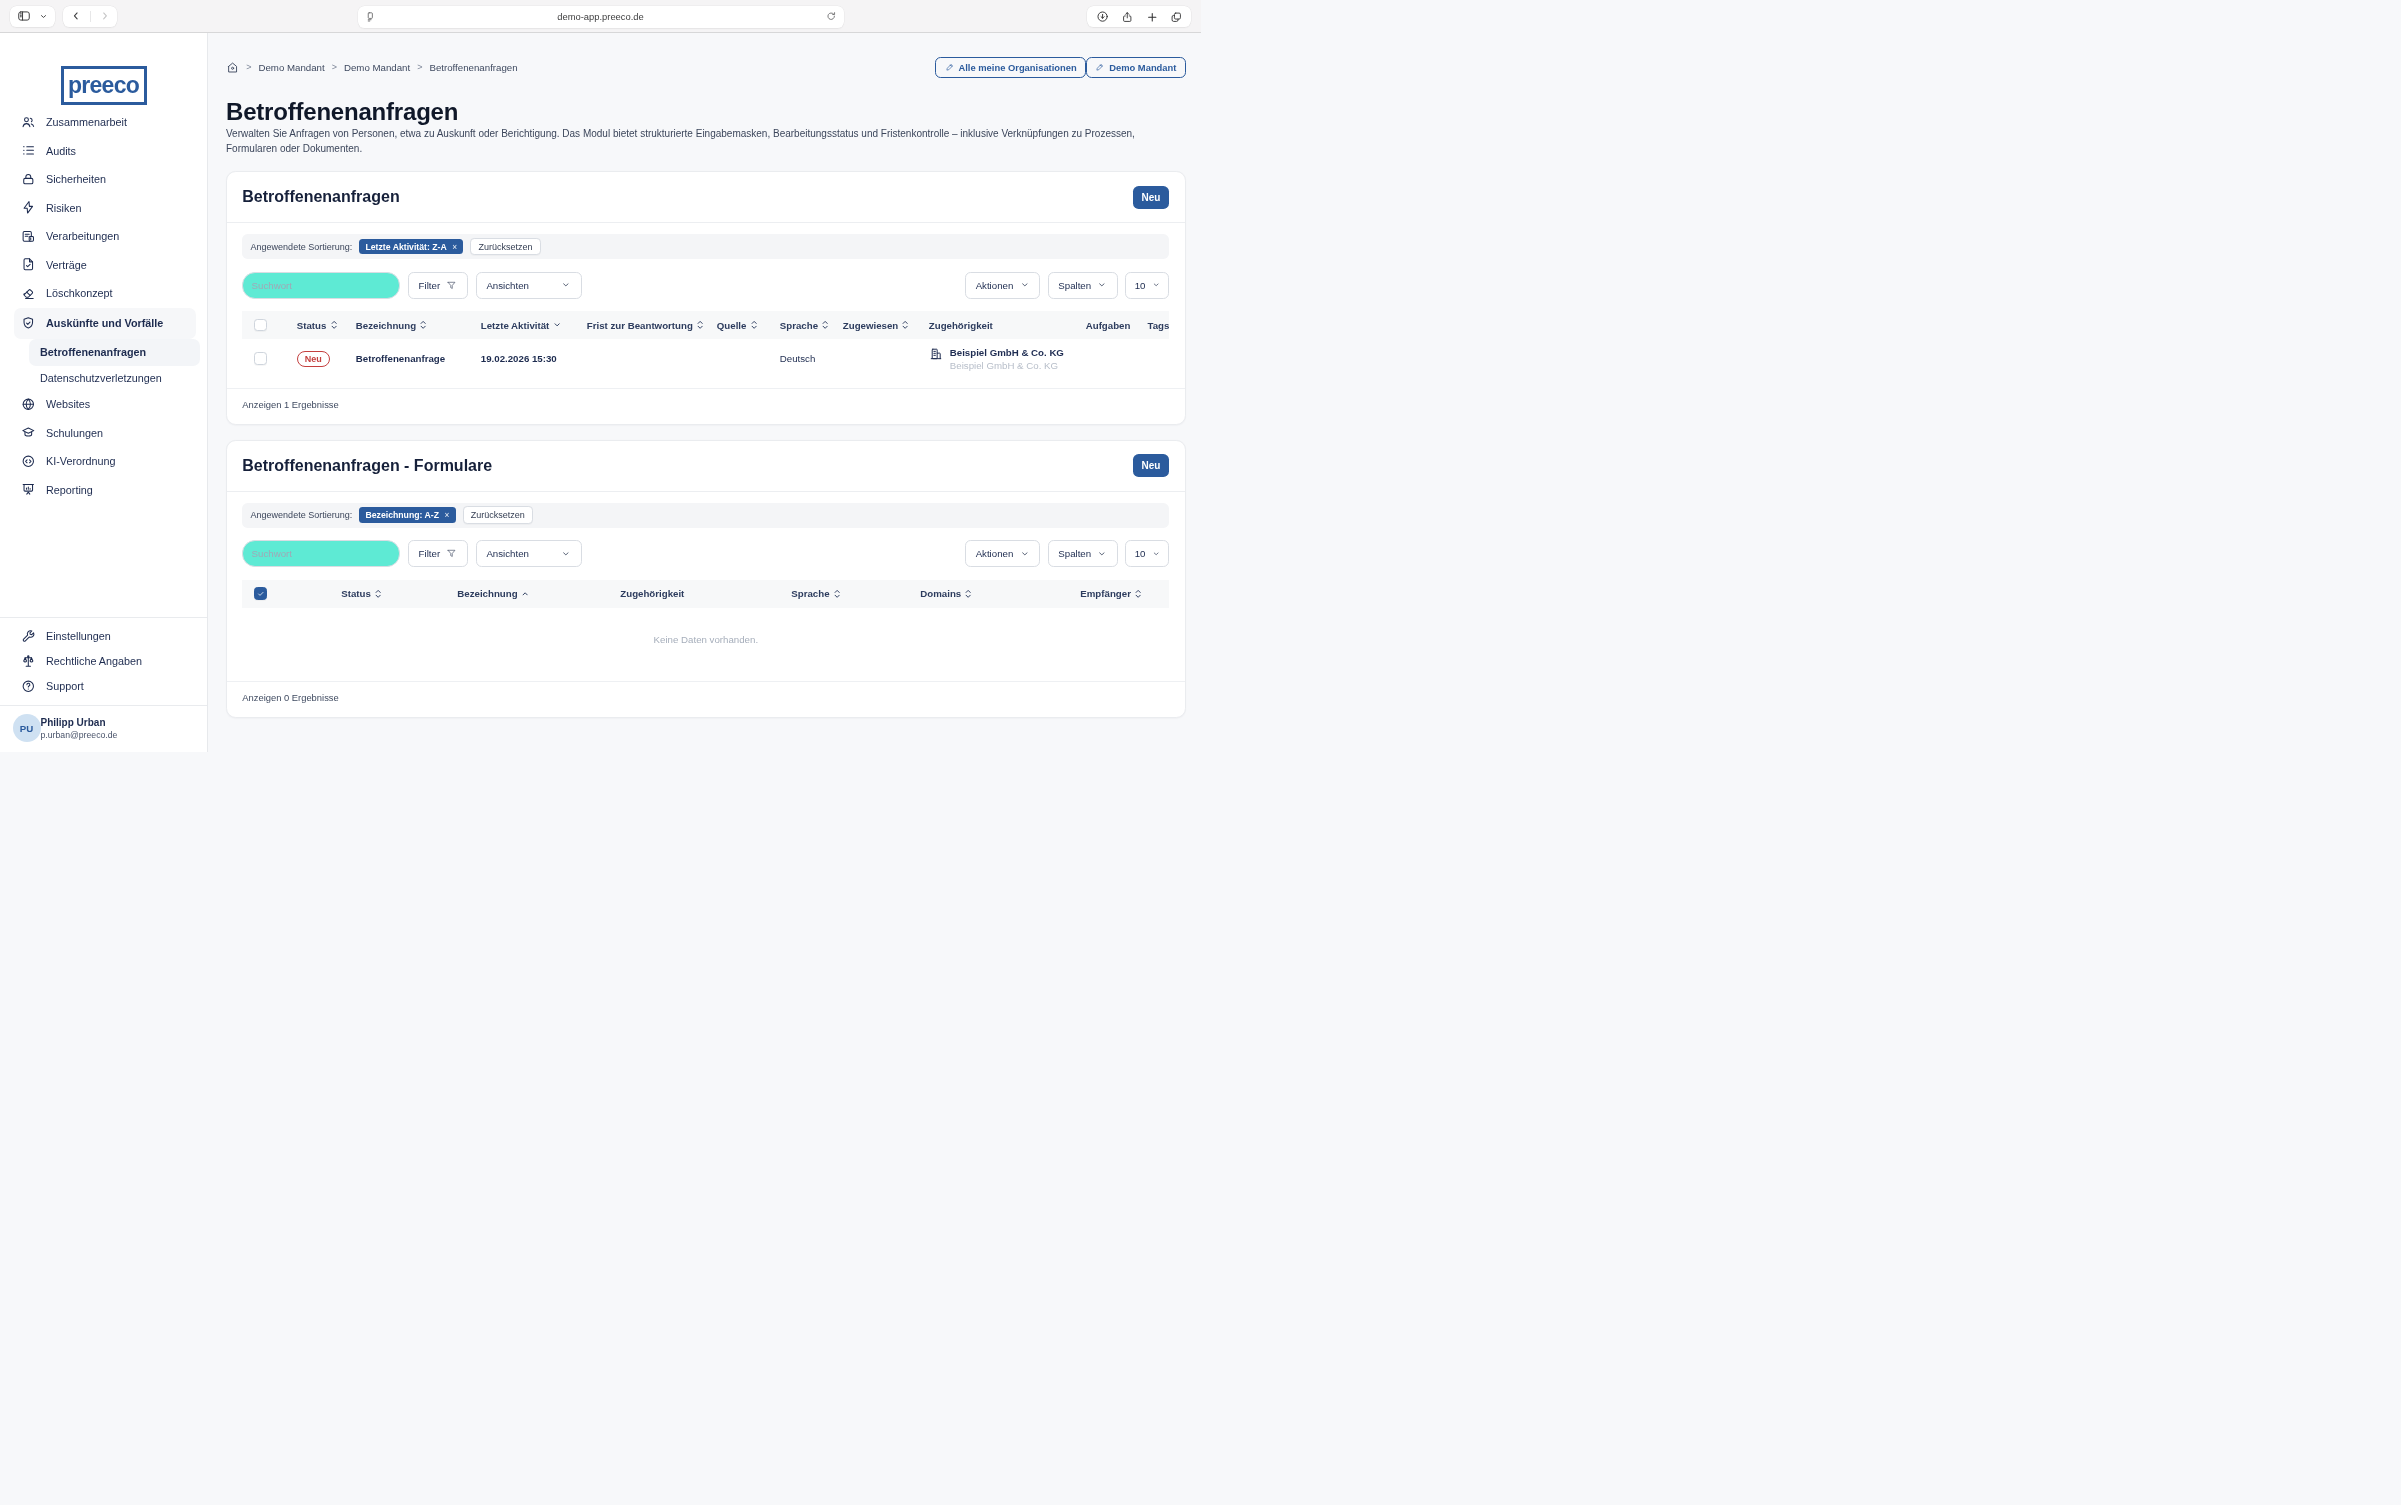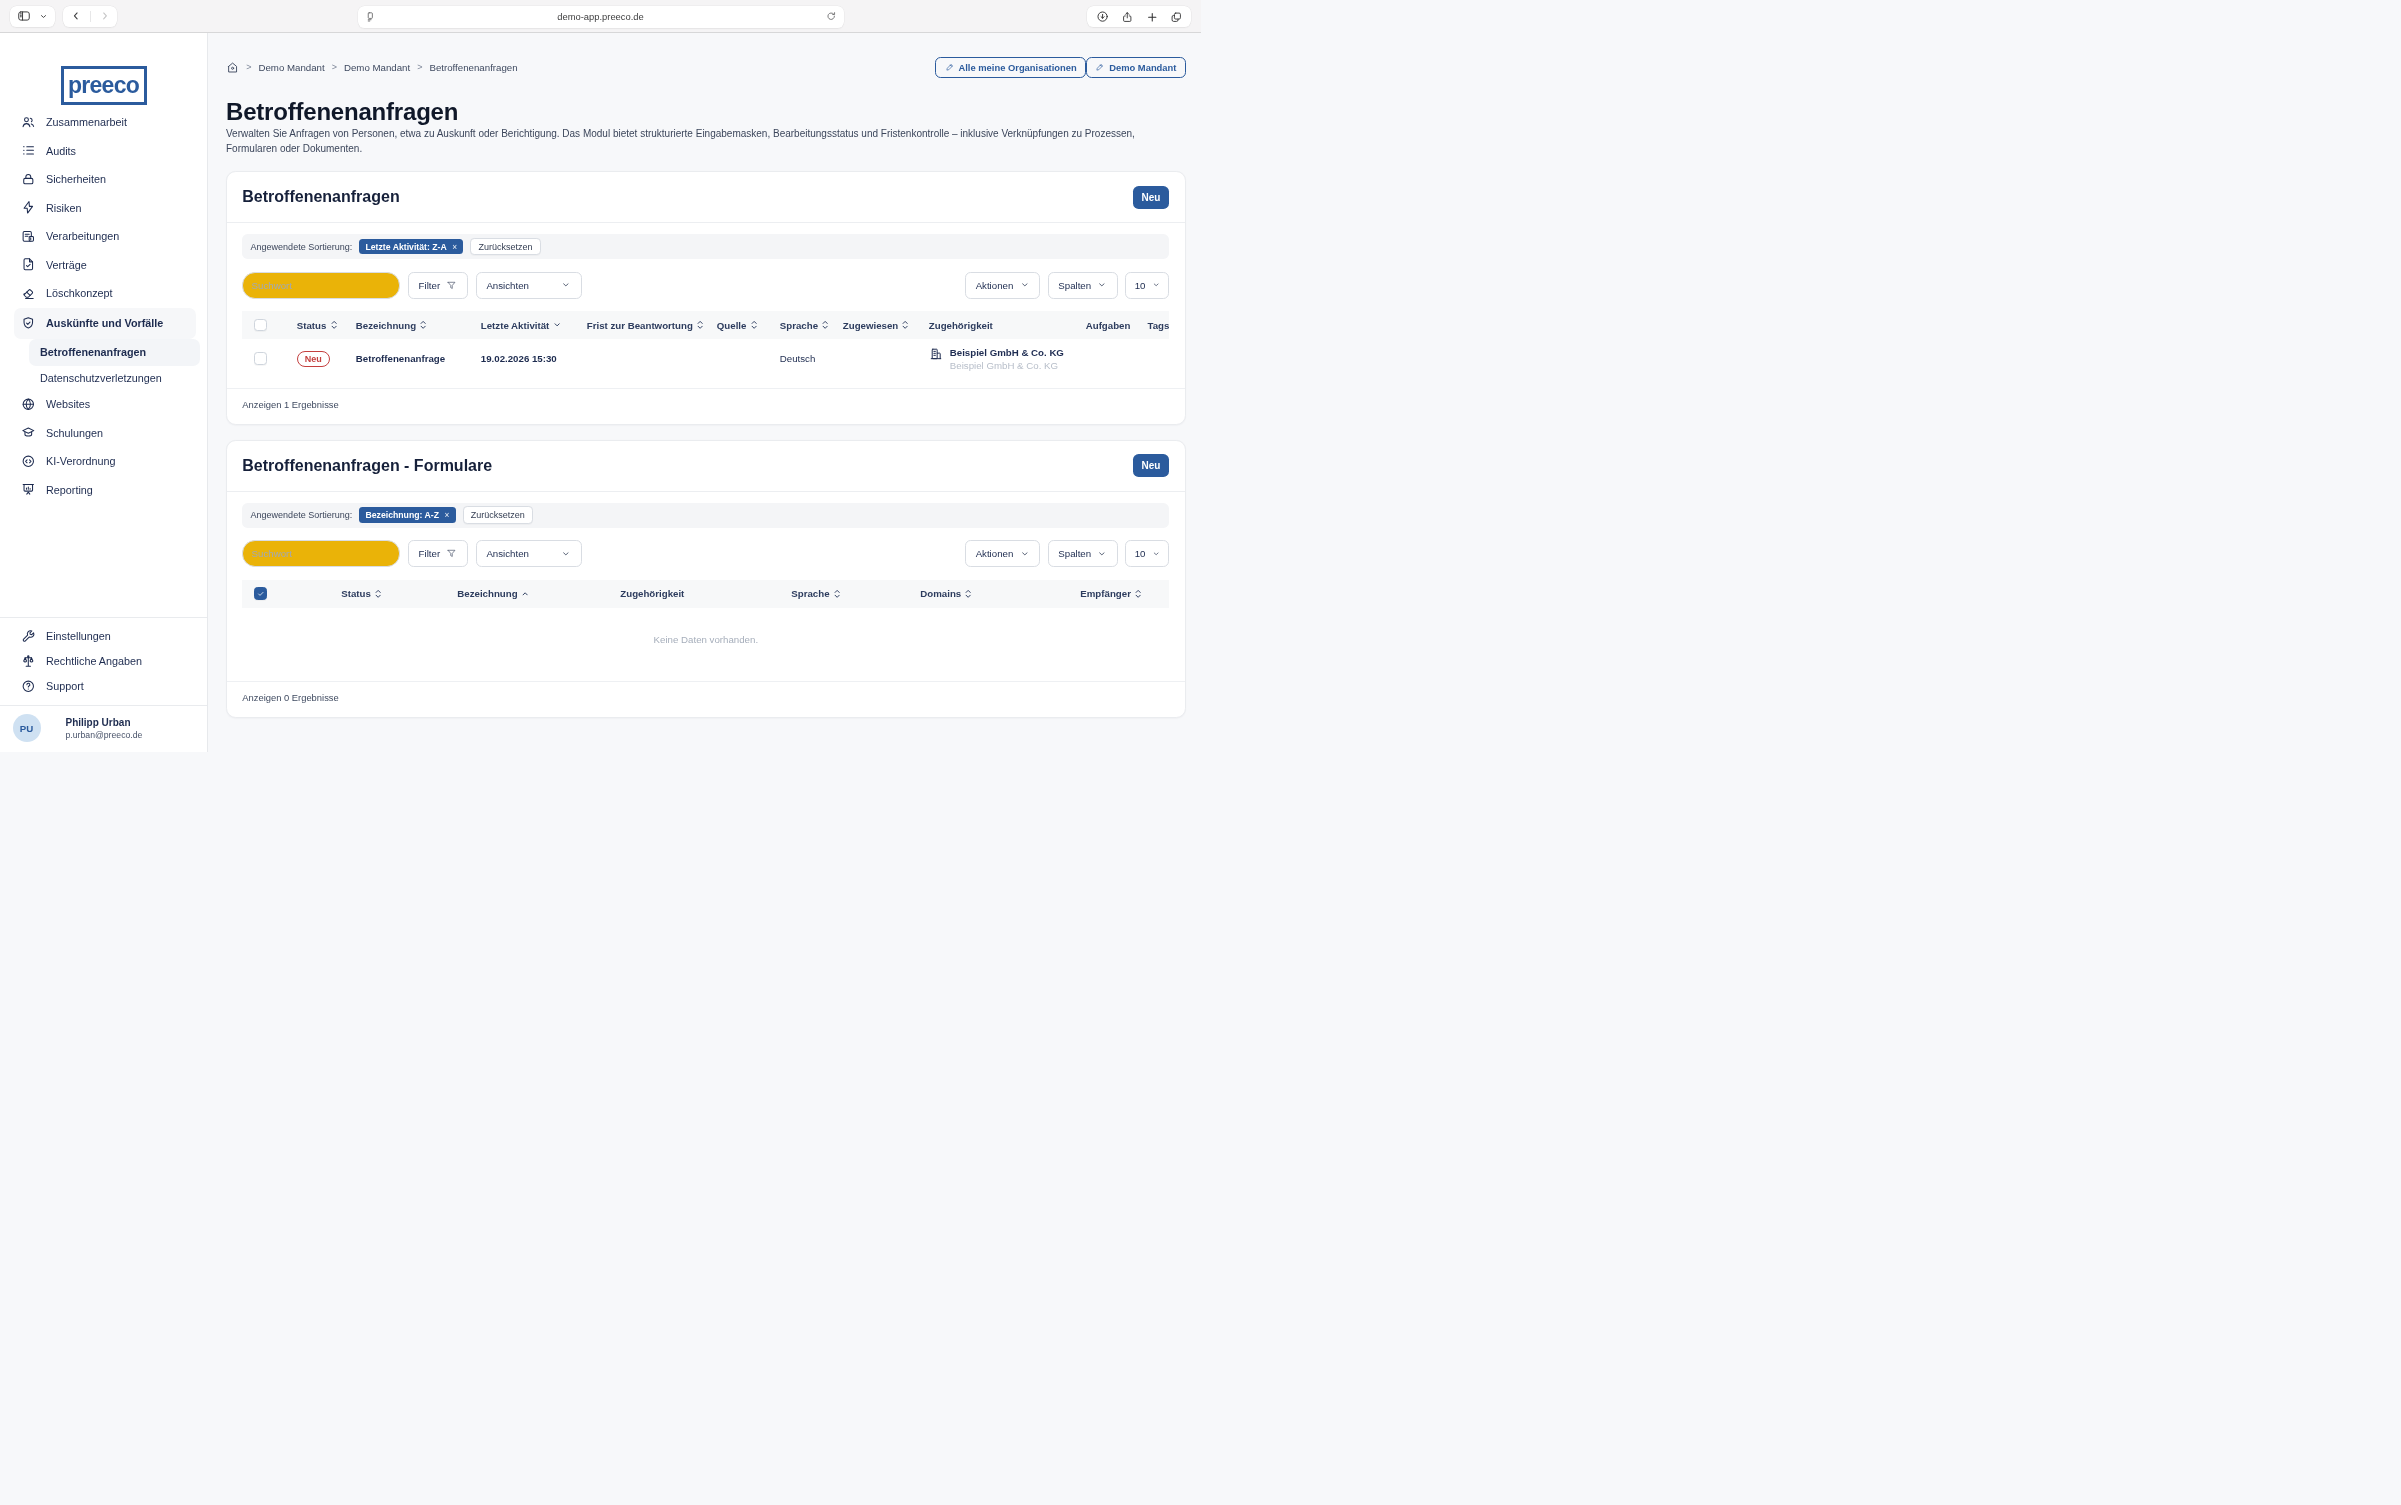--- a/index.html
+++ b/index.html
@@ -29,21 +29,21 @@
   .nav { margin-top:3px; }
   .nav-item { height:28.5px; display:flex; align-items:center; gap:10.4px; padding-left:21px; font-size:10.8px; color:#1d2b4f; cursor:pointer; }
   .nav-item .ic { width:14.6px; height:14.6px; flex:none; }
   .nav-item.active-parent { background:#f6f7f9; border-radius:7px; margin:0 11px 0 14px; padding-left:7px; font-weight:700; height:31px; }
   .nav-sub { height:23.6px; display:flex; align-items:center; padding-left:40px; font-size:10.8px; color:#1d2b4f; cursor:pointer; }
   .nav-sub.active { background:#f3f5f8; border-radius:7px; margin:0.7px 7px 0.7px 29px; padding-left:11px; font-weight:700; height:26.4px; }
   .side-footer { margin-top:auto; }
   .side-divider { height:0.7px; background:#e9ebee; }
   .side-footer .nav-item { height:25px; }
   .side-footer .side-divider:first-child { margin-bottom:5.6px; }
-  .user-row { display:flex; align-items:center; gap:25px; padding:8.3px 0 9.7px 12.5px; }
+  .user-row { display:flex; align-items:center; gap:0; padding:8.3px 0 9.7px 12.5px; }
   .avatar { width:28px; height:28px; border-radius:50%; background:#cfe1f2; color:#2b5b9d; font-weight:700; font-size:9.7px; display:flex; align-items:center; justify-content:center; flex:none; }
   .user-name { font-size:10px; font-weight:700; color:#1d2b4f; }
   .user-email { font-size:8.7px; color:#49536a; margin-top:1.4px; }
 
   
   .topbar { display:flex; align-items:center; margin-top:23.6px; height:21.5px; }
   .breadcrumb { display:flex; align-items:center; gap:7px; font-size:9.7px; color:#3f4a60; }
   .crumb-sep { color:#7d8698; font-size:9px; }
   .crumb { cursor:pointer; }
   .header-actions { margin-left:auto; display:flex; gap:0; }
@@ -56,21 +56,21 @@
   .card { background:#fff; border:0.7px solid #eaecef; border-radius:9.7px; margin-top:15.3px; padding:0 15.3px; box-shadow:0 0.7px 1.4px rgba(20,30,55,.03); }
   .card-head { display:flex; align-items:center; height:50px; }
   .card-title { font-size:16px; font-weight:700; color:#16203a; }
   .btn-primary { margin-left:auto; background:#2b5b9d; color:#fff; border:none; font-weight:700; font-size:10px; border-radius:5.6px; padding:0 9px; height:23px; display:flex; align-items:center; cursor:pointer; font-family:inherit; }
   .card-divider { height:0.7px; background:#eceef1; margin:0 -15.3px; }
   .sort-bar { margin-top:11px; background:#f4f5f7; border-radius:5.6px; height:25px; display:flex; align-items:center; padding:0 8.3px; gap:7px; font-size:9px; color:#3c465b; }
   .chip { background:#2b5b9d; color:#fff; font-size:8.7px; font-weight:700; border-radius:3.5px; padding:2.8px 6.3px; display:flex; align-items:center; gap:5.6px; cursor:pointer; }
   .chip .x { font-weight:400; font-size:8.3px; opacity:.92; }
   .btn-reset { background:#fff; border:0.7px solid #d9dde3; border-radius:4.2px; padding:2.8px 7px; font-size:9px; color:#333d52; box-shadow:0 0.7px 0.7px rgba(0,0,0,.03); cursor:pointer; font-family:inherit; }
   .toolbar { display:flex; align-items:center; margin-top:12.5px; gap:7.6px; }
-  .search-input { width:158px; height:27px; border:0.7px solid #d9dde3; border-radius:13px; padding:0 8.3px; font-size:9.7px; color:#1d2b4f; background:#eab308; font-family:inherit; outline:none; }
+  .search-input { width:158px; height:27px; border:0.7px solid #d9dde3; border-radius:13px; padding:0 8.3px; font-size:9.7px; color:#1d2b4f; background:#5eead4; font-family:inherit; outline:none; }
   .search-input::placeholder { color:#a0a8b6; }
   .btn-light { height:27px; border:0.7px solid #d9dde3; border-radius:5.6px; background:#fff; display:flex; align-items:center; gap:6.3px; padding:0 9.7px; font-size:9.7px; color:#1d2b4f; cursor:pointer; font-family:inherit; }
   .btn-light svg.chev { width:9.7px; height:9.7px; stroke-width:2; color:#333f58; }
   .btn-light svg.funnel { width:11px; height:11px; color:#4a546a; stroke-width:1.5; }
   .views-btn { width:106px; justify-content:space-between; }
   .toolbar-right { margin-left:auto; display:flex; gap:7.6px; }
   .pagesize-btn { width:44px; justify-content:space-between; padding:0 8.3px; }
 
   .thead { margin-top:12.5px; background:#f7f8f9; height:28px; display:flex; align-items:center; font-size:9.7px; font-weight:600; color:#2d3c5e; }
   .hcell { display:flex; align-items:center; gap:4.2px; cursor:pointer; }

